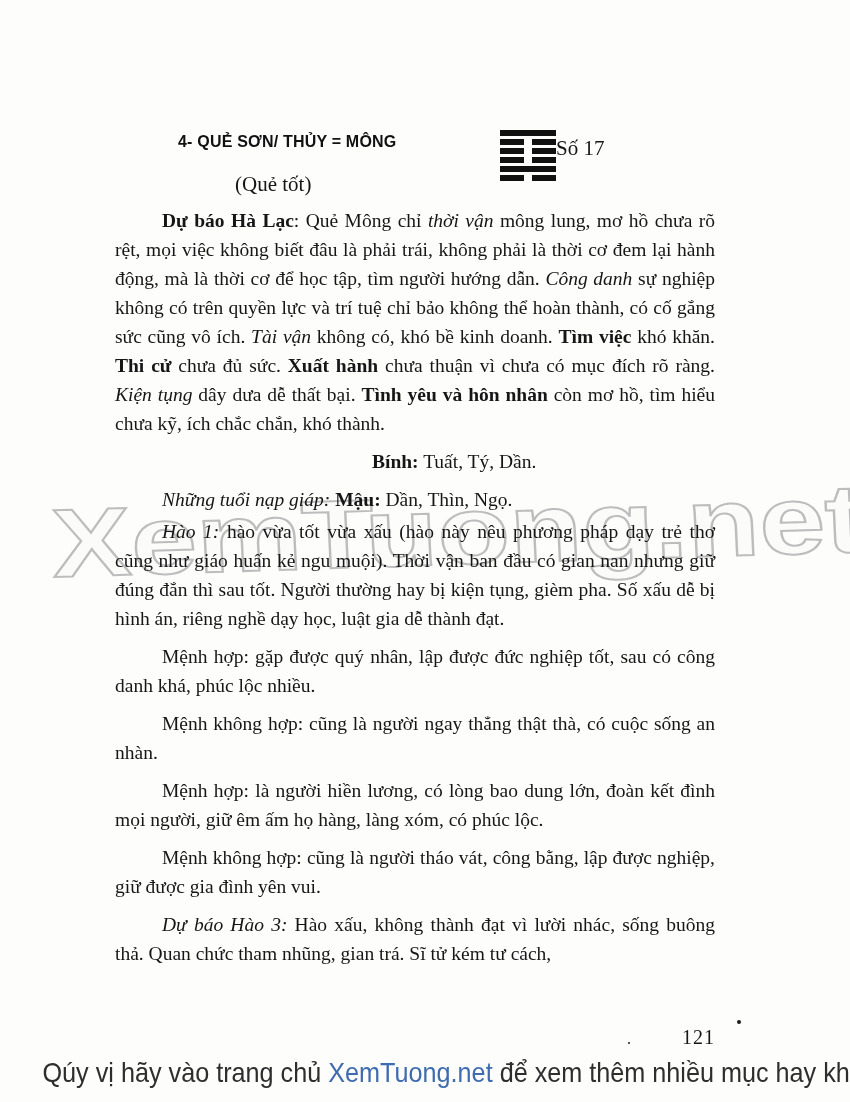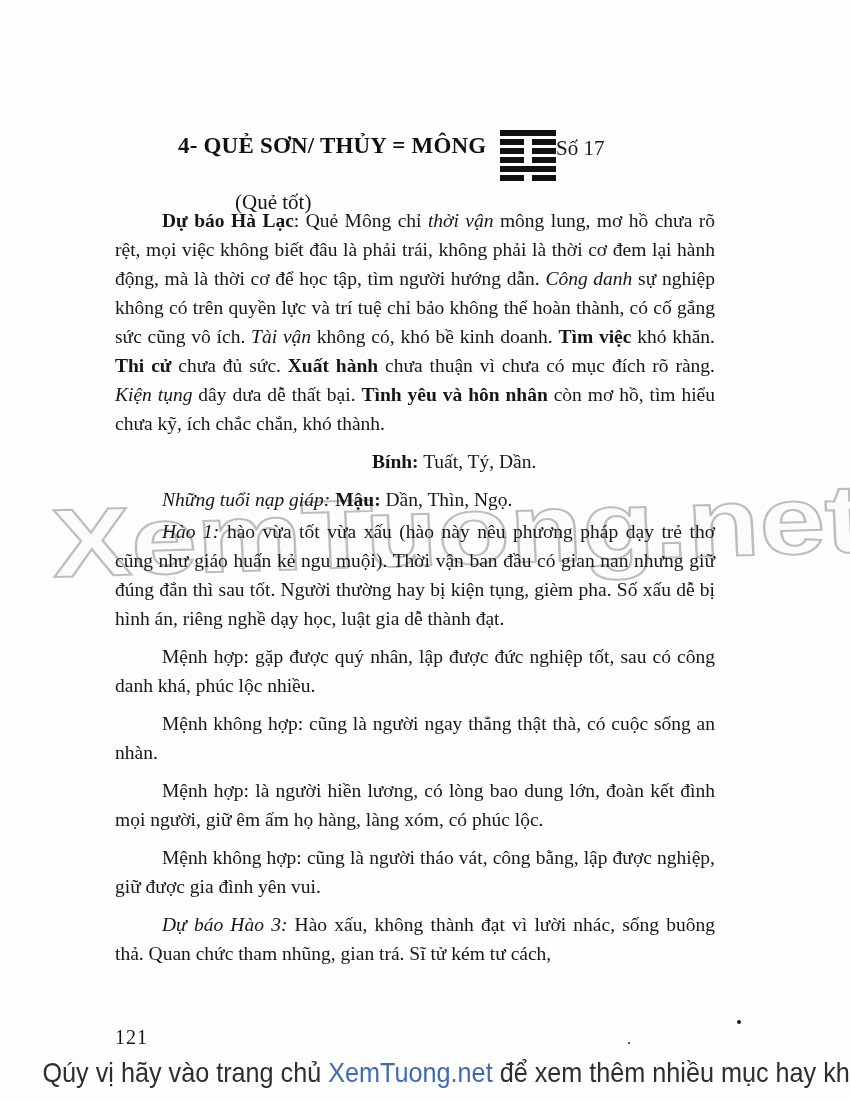--- a/index.html
+++ b/index.html
@@ -8,30 +8,30 @@
     width:850px;height:1102px;
     background:#fdfdfc;
     overflow:hidden;
     font-family:"Liberation Serif", serif;
     color:#161616;
     margin:0 auto;
   }
   
   .title{
     position:absolute;left:178px;top:133px;
-    font-family:Liberation Serif, serif;
-    font-weight:bold;font-size:23px;letter-spacing:.2px;
+    font-family:Liberation Sans, sans-serif;
+    font-weight:bold;font-size:16px;letter-spacing:.2px;
     color:#111;white-space:nowrap;z-index:2;
   }
   .so-label{
     position:absolute;left:556px;top:136px;
     font-size:21px;z-index:2;white-space:nowrap;
   }
   .subtitle{
-    position:absolute;left:235px;top:190px;
+    position:absolute;left:235px;top:172px;
     font-size:21px;z-index:2;white-space:nowrap;
   }
   
   .hexagram{
     position:absolute;left:500px;top:130px;width:56px;z-index:2;
   }
   .hex-line{height:6px;margin-bottom:3px;}
   .hex-line.solid .bar{display:block;width:100%;height:6px;background:#111;}
   .hex-line.broken{display:flex;justify-content:space-between;}
   .hex-line.broken .bar{display:block;width:24px;height:6px;background:#111;}
@@ -59,21 +59,21 @@
     -webkit-text-stroke:2px #b3b3b3;
     transform:scaleX(1.22) rotate(-2.2deg);
     transform-origin:left center;
     opacity:.85;
     pointer-events:none;
     user-select:none;
   }
   
   .page-number{
     position:absolute;left:115px;top:1026px;width:600px;
-    font-size:20px;letter-spacing:1px;z-index:2;
+    text-align:right;font-size:20px;letter-spacing:1px;z-index:2;
   }
   .footer{
     position:absolute;left:0;top:1057px;width:850px;
     text-align:center;z-index:2;
     font-family:"Liberation Sans", sans-serif;
     font-size:28px;color:#2e2e2e;
     transform:scaleX(0.9);transform-origin:50% 50%;
     white-space:nowrap;
   }
   .footer .link{cursor:pointer;}

